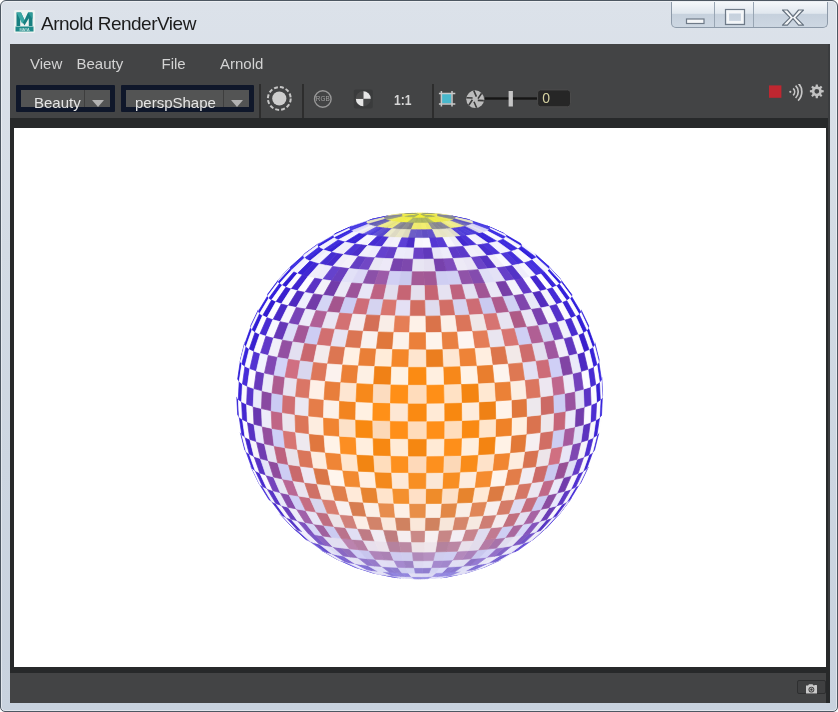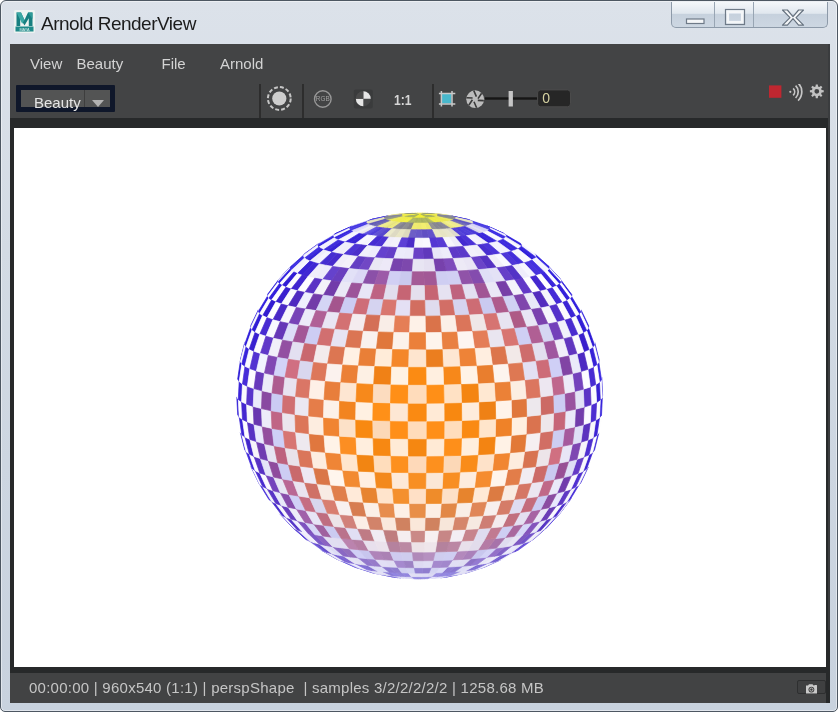--- a/index.html
+++ b/index.html
@@ -58,20 +58,21 @@
       <path d="M110.5 8 H115.4 L121 14.6 L126.6 8 H131.5 L124 15.6 L131.5 23.2 H126.6 L121 16.6 L115.4 23.2 H110.5 L118 15.6 Z" fill="#f4f6f8" stroke="#66727f" stroke-width="1.2" stroke-linejoin="round"></path>
     </svg>
   </div>
   <div id="content">
     <div class="menu" style="left:20px">View</div>
     <div class="menu" style="left:66.5px">Beauty</div>
     <div class="menu" style="left:151.5px">File</div>
     <div class="menu" style="left:210px">Arnold</div>
     <div id="toolbar">
       <div class="drop" style="left:6px;width:99px;padding-left:13px">Beauty<div class="droparrow"></div></div>
+      <div class="drop" style="left:111px;width:133px;padding-left:9px">perspShape<div class="droparrow"></div></div>
       <div class="tsep" style="left:249px"></div>
       <div class="tsep" style="left:292px"></div>
       <div class="tsep" style="left:422px"></div>
       <svg class="icon" style="left:0;top:0" width="820" height="34">
 
         <circle cx="269.3" cy="14.5" r="11.4" fill="none" stroke="#c6c6c6" stroke-width="2" stroke-dasharray="3.9 2.1"></circle>
         <circle cx="269.3" cy="14.5" r="7.1" fill="#cecece"></circle>
 
         <circle cx="312.8" cy="15" r="8.3" fill="none" stroke="#989898" stroke-width="1.4"></circle>
         <text x="312.8" y="17.4" font-size="6.4" fill="#a2a2a2" text-anchor="middle" font-family="Liberation Sans">RGB</text>
@@ -1127,21 +1128,20 @@
             <path d="M428.7 239.2L411.6 239.4L411.8 257.3L429.3 257.1Z" fill="#ffefe0" stroke="#ffefe0" stroke-width=".7"></path>
             <path d="M429.7 275.0L411.9 275.2L411.9 293.1L429.8 292.9Z" fill="#ffead6" stroke="#ffead6" stroke-width=".7"></path>
             <path d="M394.2 257.3L376.7 257.0L376.2 274.9L394.0 275.2Z" fill="#ff8f17" stroke="#ff8f17" stroke-width=".7"></path>
             <path d="M411.6 239.4L394.4 239.4L394.2 257.3L411.8 257.3Z" fill="#fb8b13" stroke="#fb8b13" stroke-width=".7"></path>
             <path d="M411.9 275.2L394.0 275.2L393.9 293.1L411.9 293.1Z" fill="#fa8a12" stroke="#fa8a12" stroke-width=".7"></path>
             <path d="M429.3 257.1L411.8 257.3L411.9 275.2L429.7 275.0Z" fill="#ff8f17" stroke="#ff8f17" stroke-width=".7"></path>
             <path d="M411.8 257.3L394.2 257.3L394.0 275.2L411.9 275.2Z" fill="#ffdcbb" stroke="#ffdcbb" stroke-width=".7"></path>
           </svg>
         </div>
     </div>
-    <div id="status"><span style="padding-left:19px">00:00:00 | 960x540 (1:1) | perspShape&nbsp; | samples 3/2/2/2/2/2 | 1258.68 MB</span></div>
     <div id="redge"></div>
       <div id="redge2"></div>
       <div id="snapbtn">
       <svg width="27" height="12" viewBox="0 0 27 12">
         <path d="M8 2.6 L10 2.6 L11 1.3 L14.5 1.3 L15.5 2.6 L16.5 2.6 L16.5 2 L18.8 2 L18.8 2.6 L19 2.6 L19 10.6 L8 10.6 Z" fill="#c9c9c9"></path>
         <circle cx="13.4" cy="6.6" r="2.9" fill="#3a3a3a"></circle>
         <circle cx="13.4" cy="6.6" r="1.6" fill="none" stroke="#c9c9c9" stroke-width="0.9"></circle>
       </svg>
     </div>
   </div>

